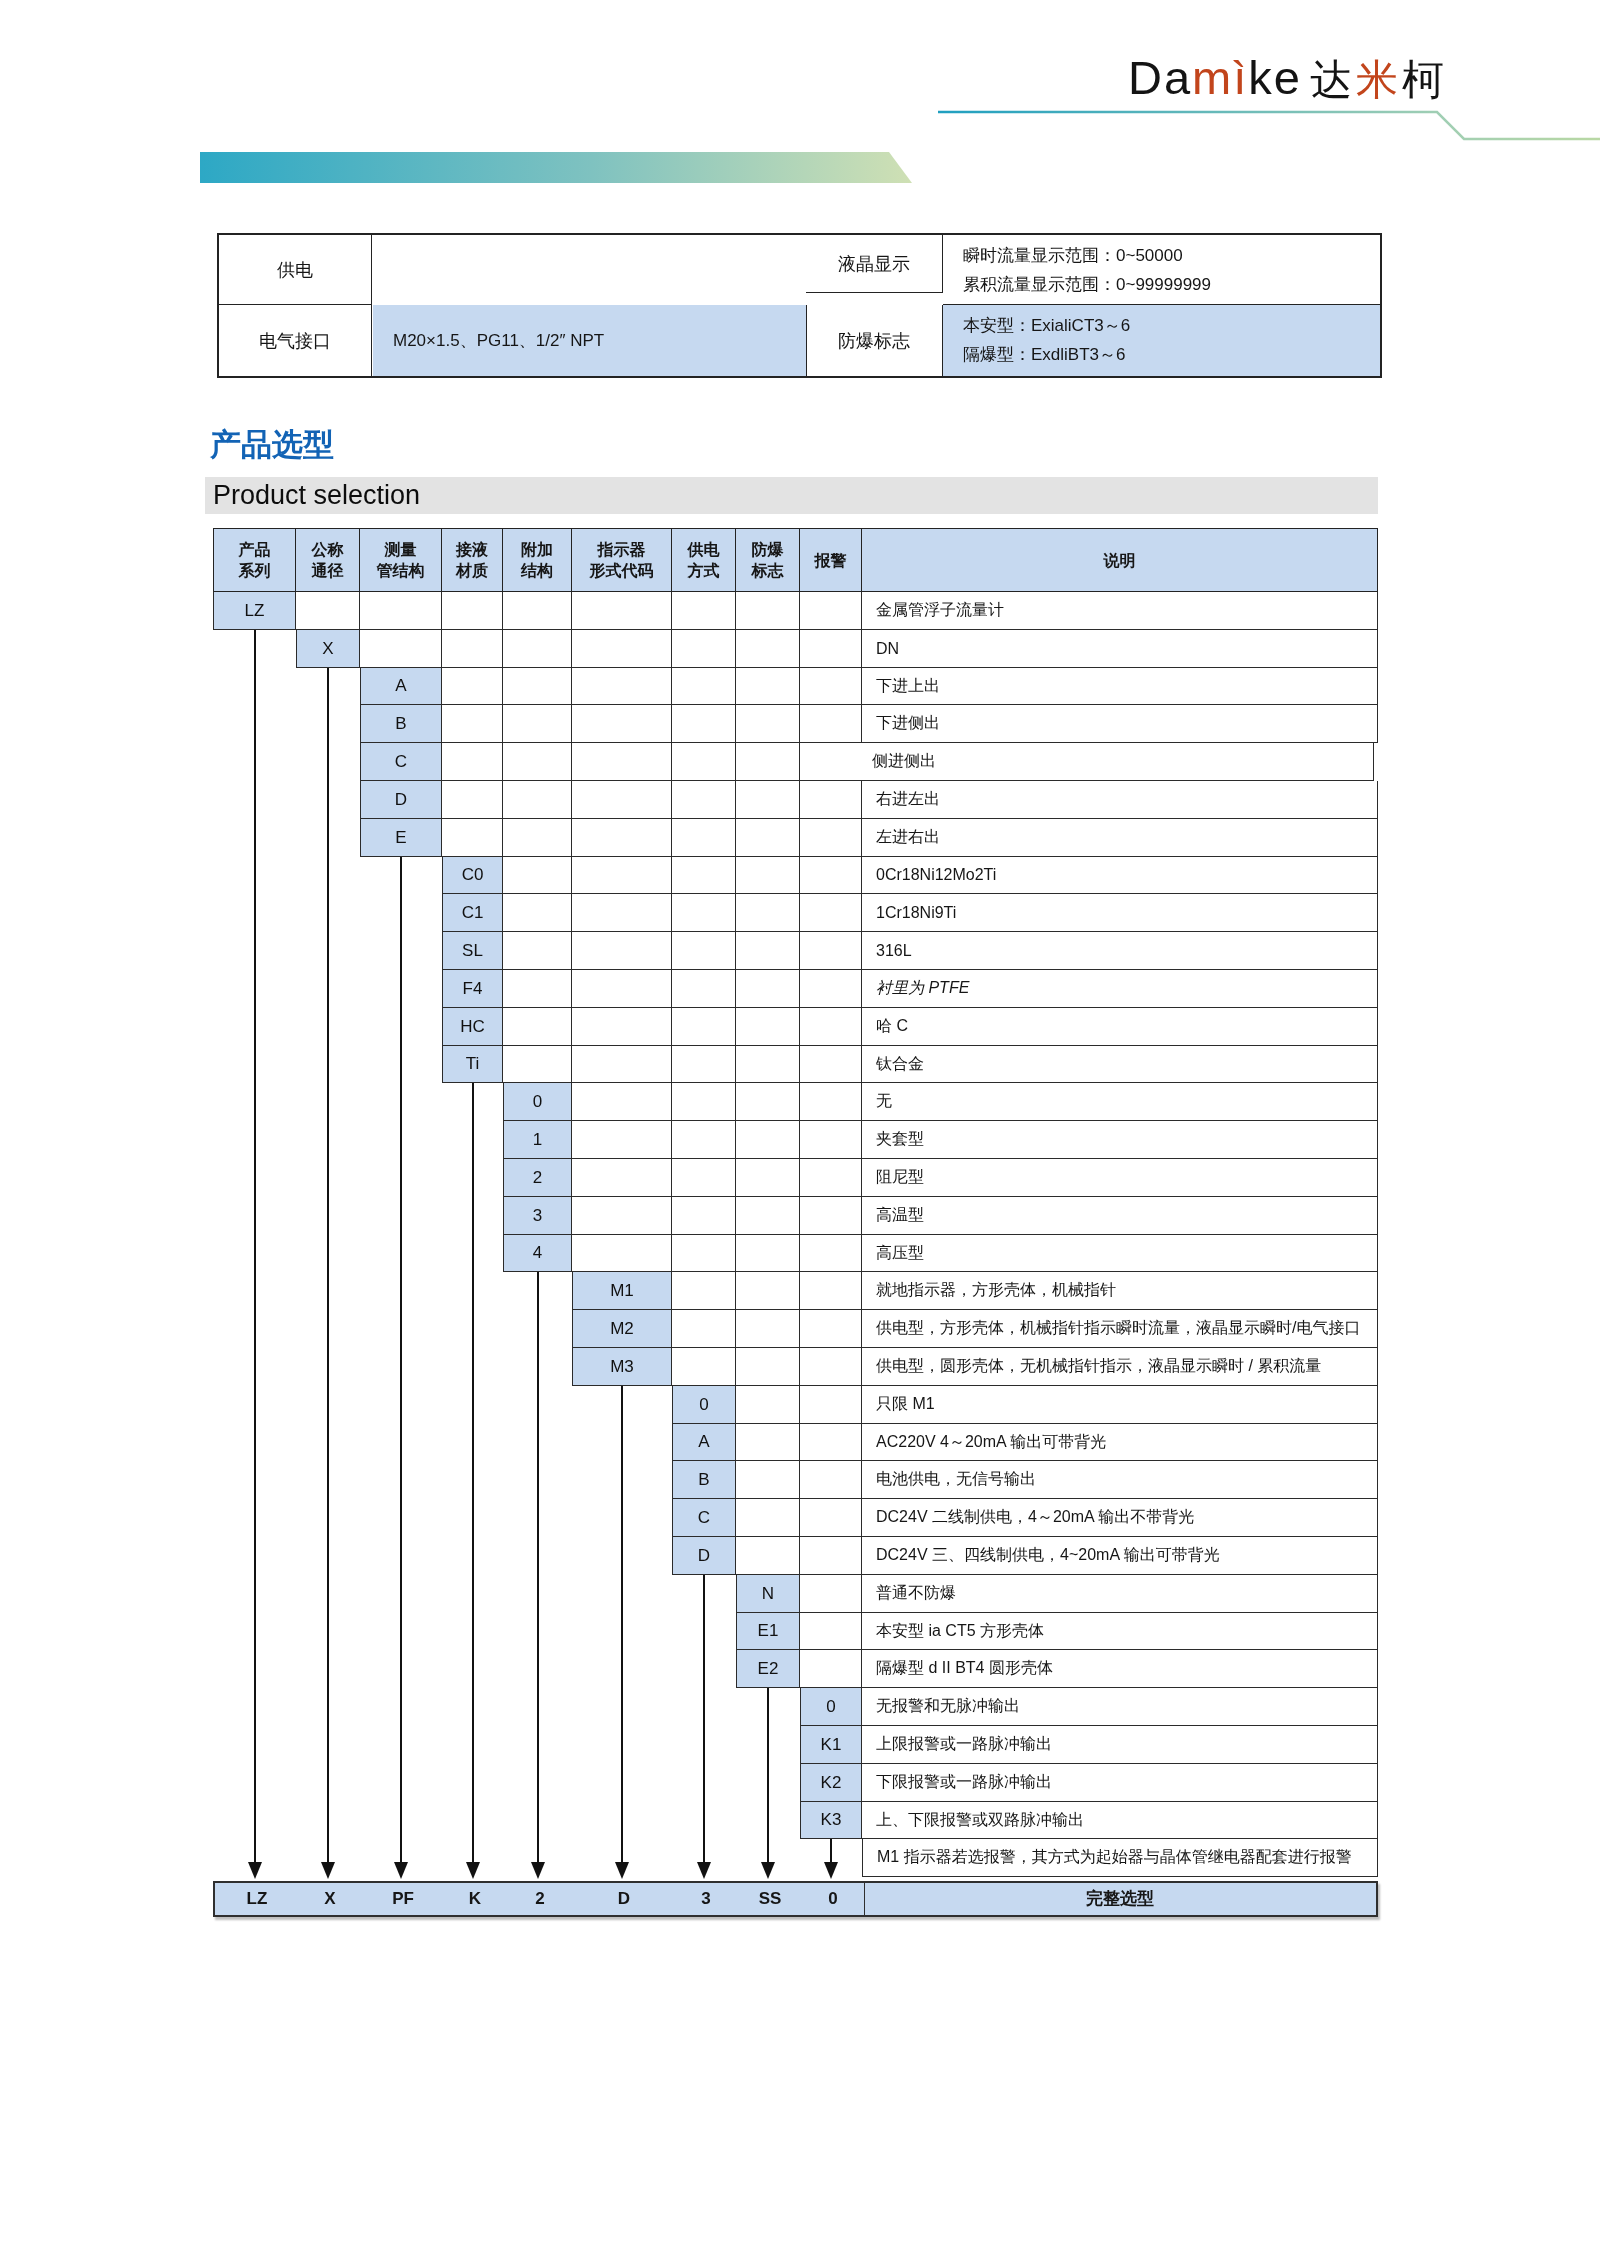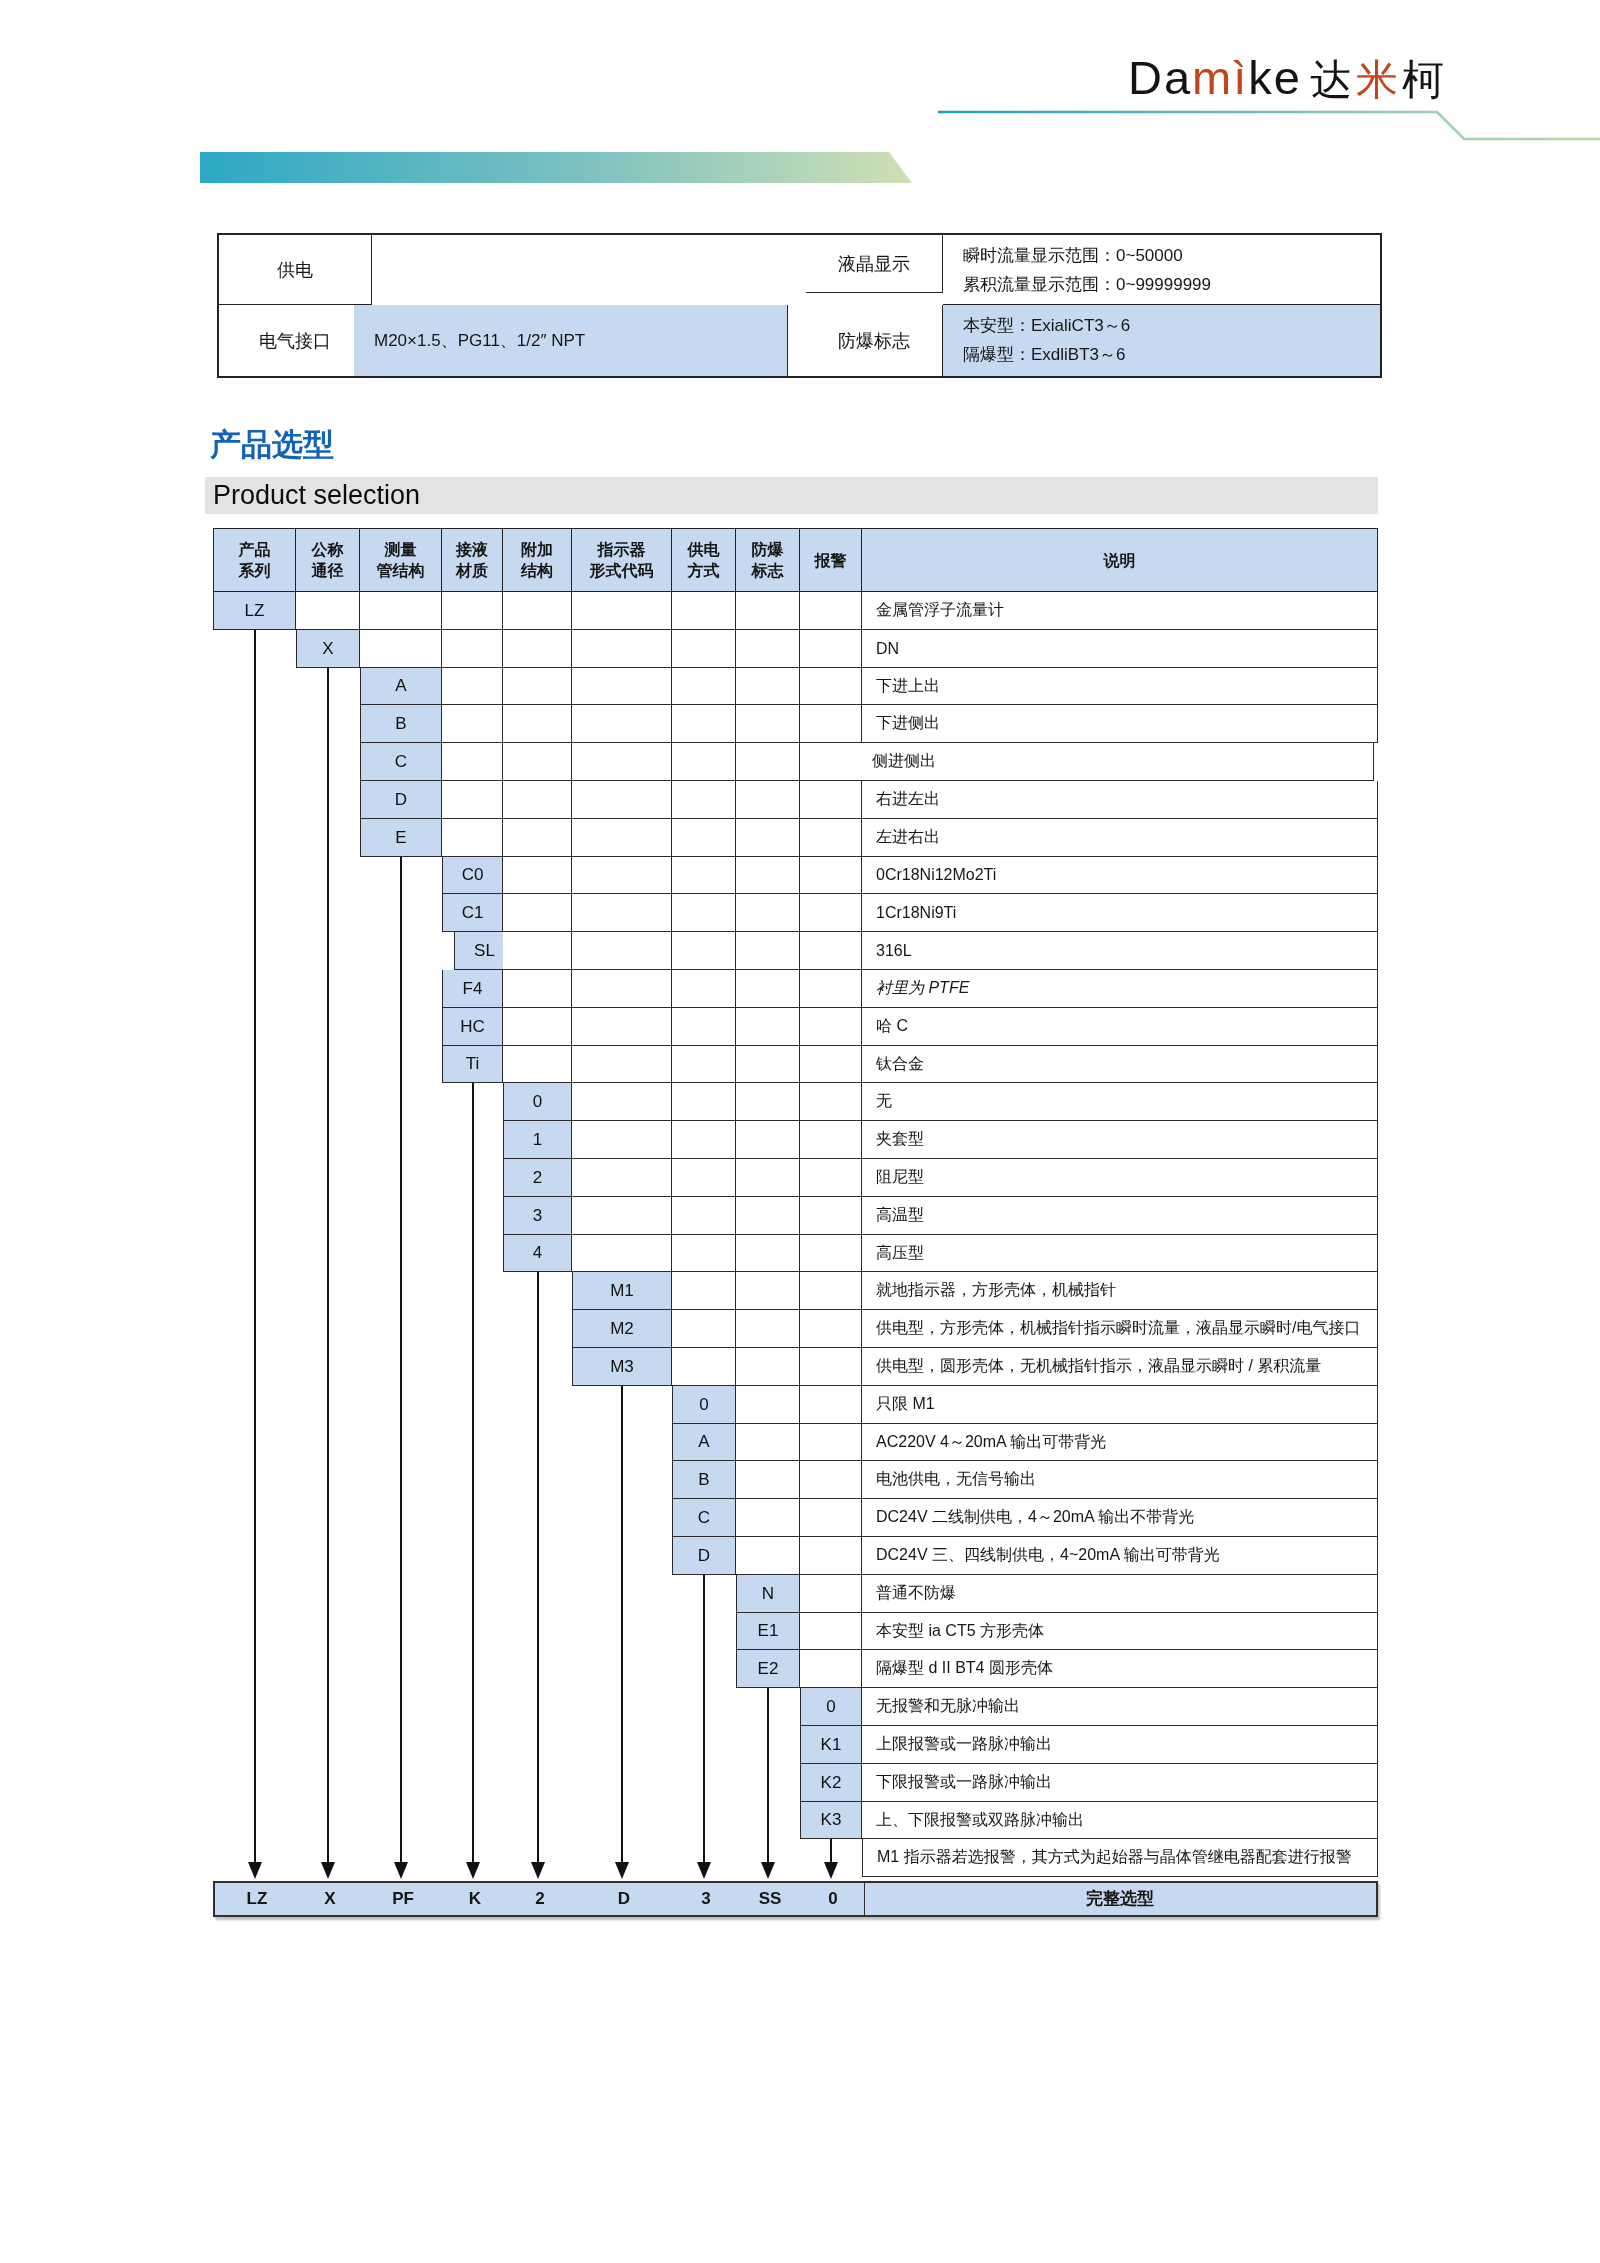--- a/index.html
+++ b/index.html
@@ -84,21 +84,21 @@
     <div class="cell lab" style="left:587px;top:0;width:137px;height:58px;">
         <span>液晶显示</span>
       </div>
     <div class="cell val" style="left:724px;top:0;width:437px;height:70px;border-right:none;">
       <div>瞬时流量显示范围：0~50000</div>
       <div>累积流量显示范围：0~99999999</div>
     </div>
     <div class="cell lab" style="left:0;top:70px;width:153px;height:71px;border-bottom:none;">
         <span>电气接口</span>
       </div>
-    <div class="cell val blue" style="left:135px;top:70px;width:434px;height:71px;border-bottom:none;display:flex;align-items:center;padding-top:0;">
+    <div class="cell val blue" style="left:154px;top:70px;width:434px;height:71px;border-bottom:none;display:flex;align-items:center;padding-top:0;">
       <div>M20×1.5、PG11、1/2″ NPT</div>
     </div>
     <div class="cell lab" style="left:587px;top:70px;width:137px;height:71px;border-bottom:none;">
         <span>防爆标志</span>
       </div>
     <div class="cell val blue" style="left:724px;top:70px;width:437px;height:71px;border-right:none;border-bottom:none;">
       <div>本安型：ExialiCT3～6</div>
       <div>隔爆型：ExdliBT3～6</div>
     </div>
   </div>
@@ -211,21 +211,21 @@
       <div class="mcell" style="left: 736px; top: 857px; width: 64px; height: 37px;"></div>
       <div class="mcell" style="left: 800px; top: 857px; width: 62px; height: 37px;"></div>
       <div class="mcell desc" style="left: 862px; top: 857px; width: 516px; height: 37px;">0Cr18Ni12Mo2Ti</div>
       <div class="mcell first code" style="left: 442px; top: 894px; width: 61px; height: 38px; background: rgb(198, 217, 240);">C1</div>
       <div class="mcell" style="left: 503px; top: 894px; width: 69px; height: 38px;"></div>
       <div class="mcell" style="left: 572px; top: 894px; width: 100px; height: 38px;"></div>
       <div class="mcell" style="left: 672px; top: 894px; width: 64px; height: 38px;"></div>
       <div class="mcell" style="left: 736px; top: 894px; width: 64px; height: 38px;"></div>
       <div class="mcell" style="left: 800px; top: 894px; width: 62px; height: 38px;"></div>
       <div class="mcell desc" style="left: 862px; top: 894px; width: 516px; height: 38px;">1Cr18Ni9Ti</div>
-      <div class="mcell first code" style="left: 454px; top: 932px; width: 61px; height: 38px; background: rgb(198, 217, 240);">SL</div>
+      <div class="mcell first code" style="left: 442px; top: 932px; width: 61px; height: 38px; background: rgb(198, 217, 240);">SL</div>
       <div class="mcell" style="left: 503px; top: 932px; width: 69px; height: 38px;"></div>
       <div class="mcell" style="left: 572px; top: 932px; width: 100px; height: 38px;"></div>
       <div class="mcell" style="left: 672px; top: 932px; width: 64px; height: 38px;"></div>
       <div class="mcell" style="left: 736px; top: 932px; width: 64px; height: 38px;"></div>
       <div class="mcell" style="left: 800px; top: 932px; width: 62px; height: 38px;"></div>
       <div class="mcell desc" style="left: 862px; top: 932px; width: 516px; height: 38px;">316L</div>
       <div class="mcell first code" style="left: 442px; top: 970px; width: 61px; height: 38px; background: rgb(198, 217, 240);">F4</div>
       <div class="mcell" style="left: 503px; top: 970px; width: 69px; height: 38px;"></div>
       <div class="mcell" style="left: 572px; top: 970px; width: 100px; height: 38px;"></div>
       <div class="mcell" style="left: 672px; top: 970px; width: 64px; height: 38px;"></div>

